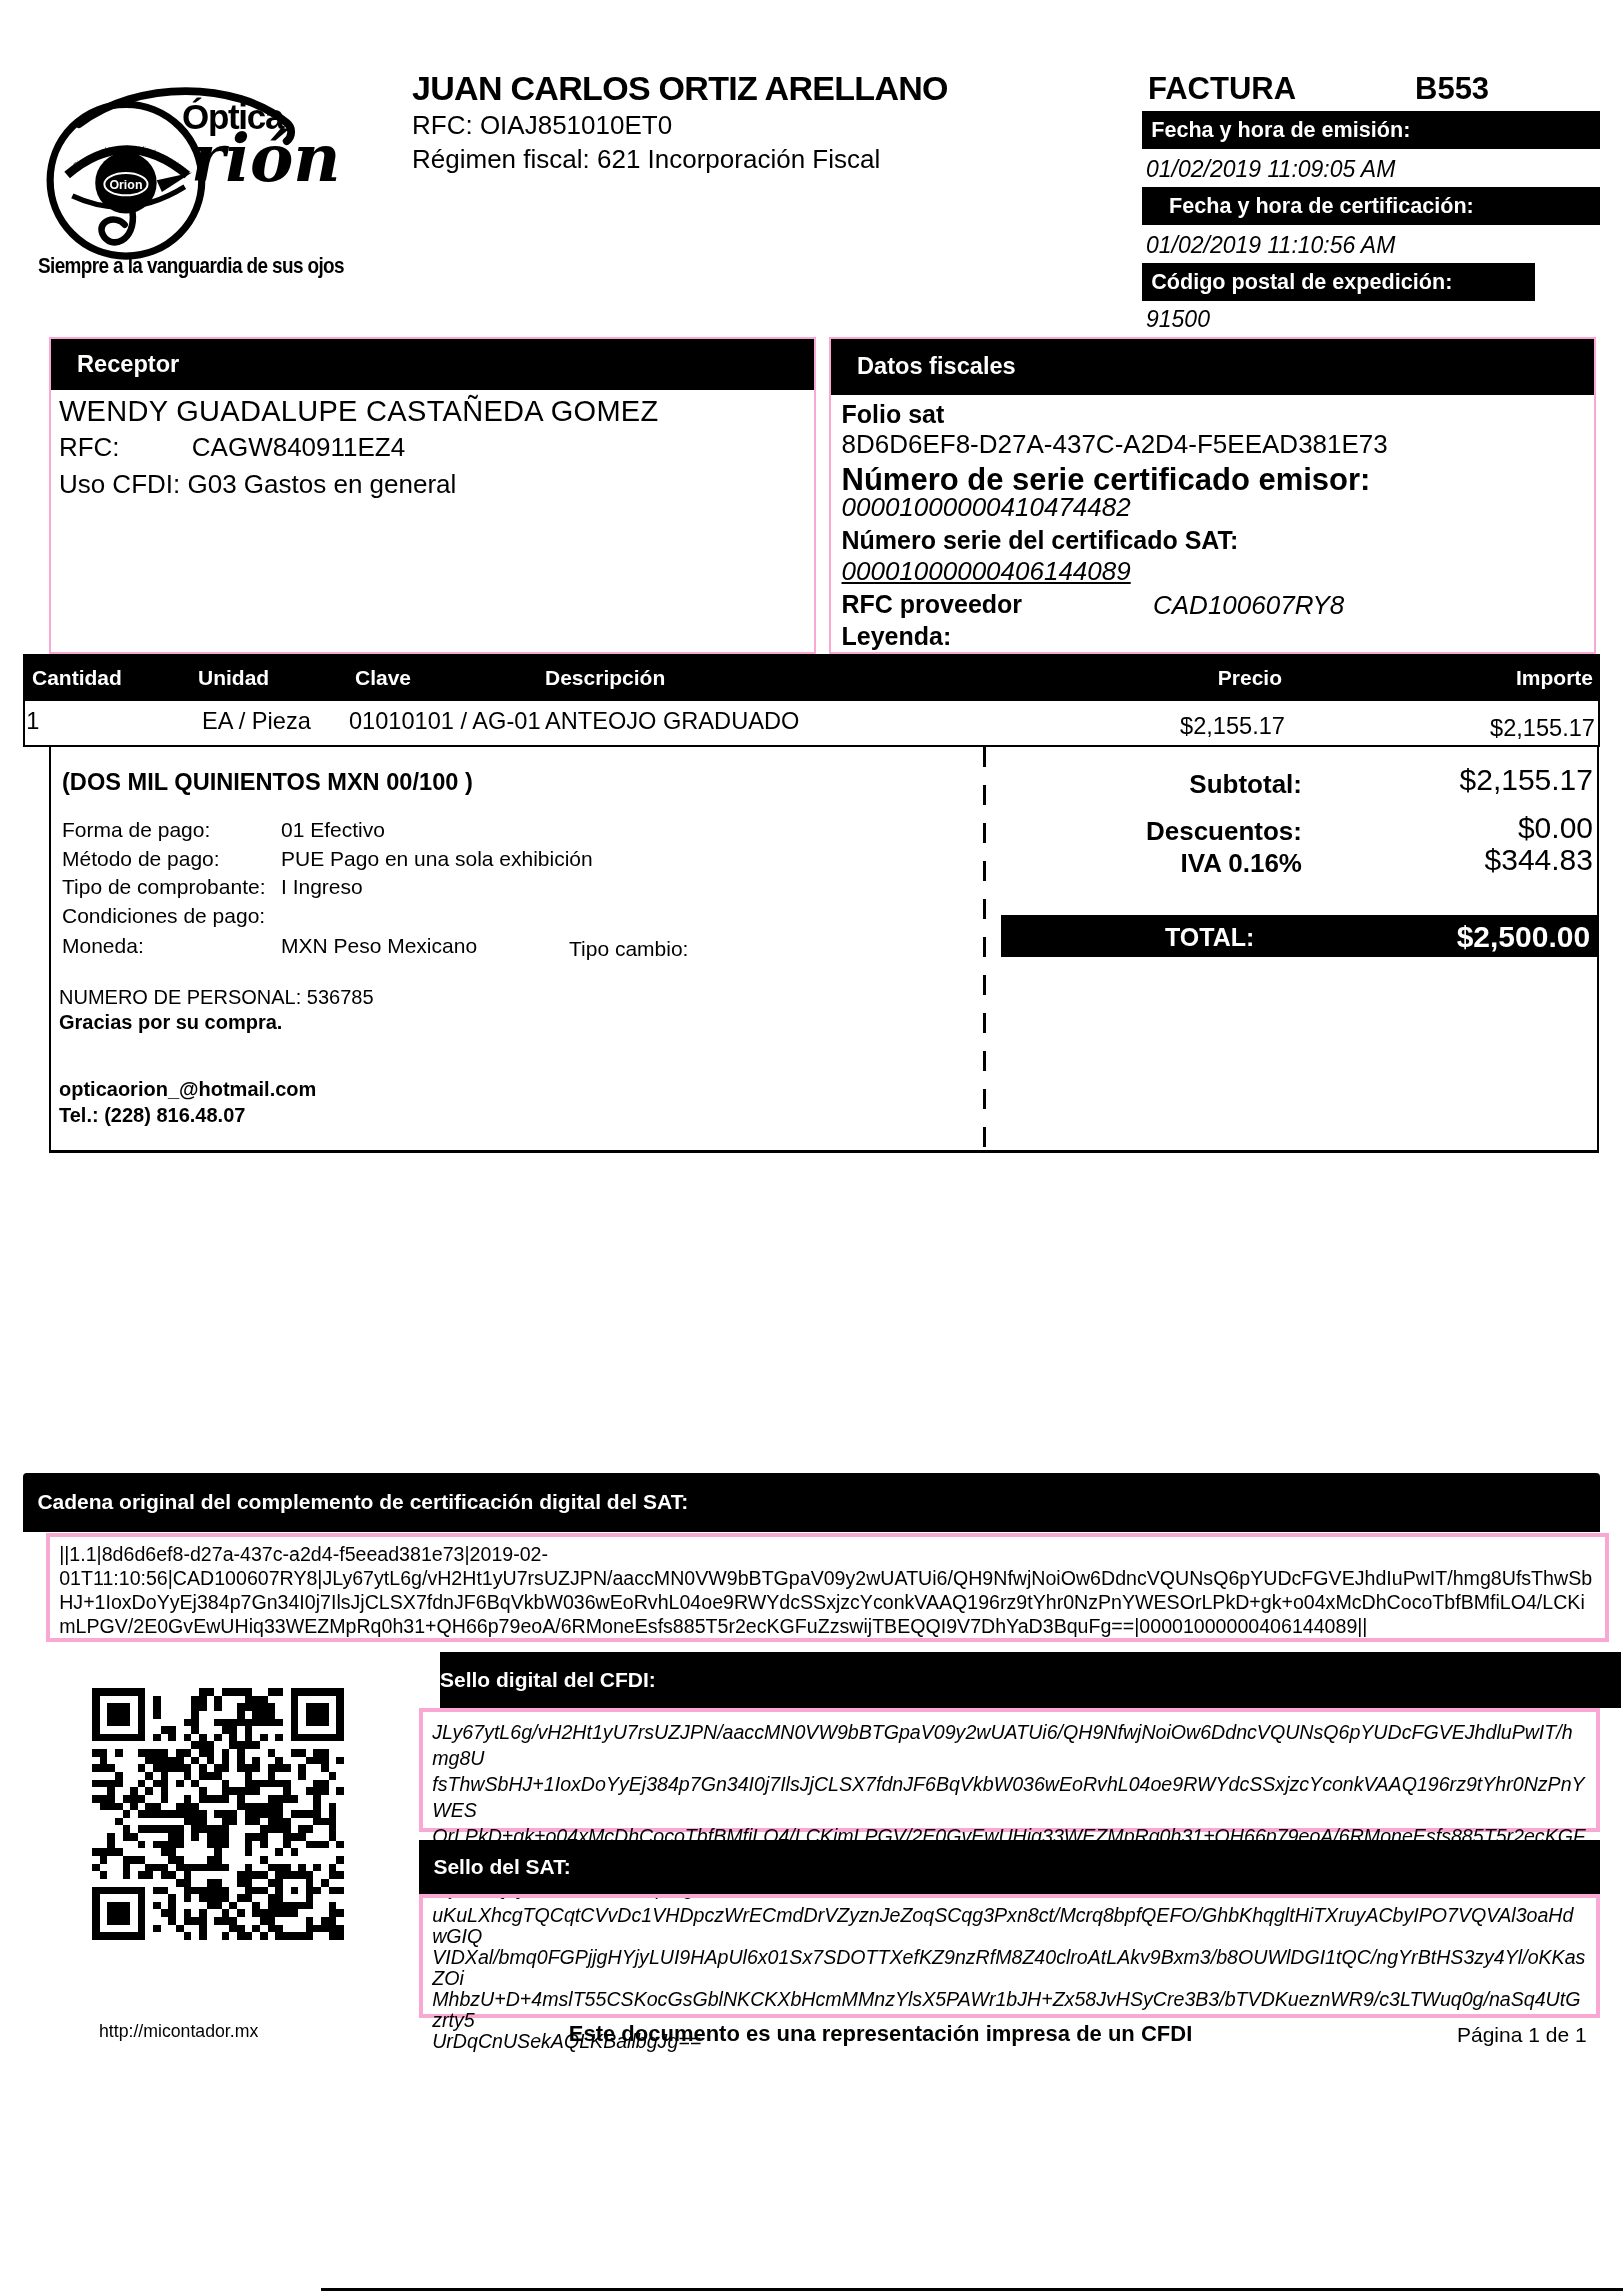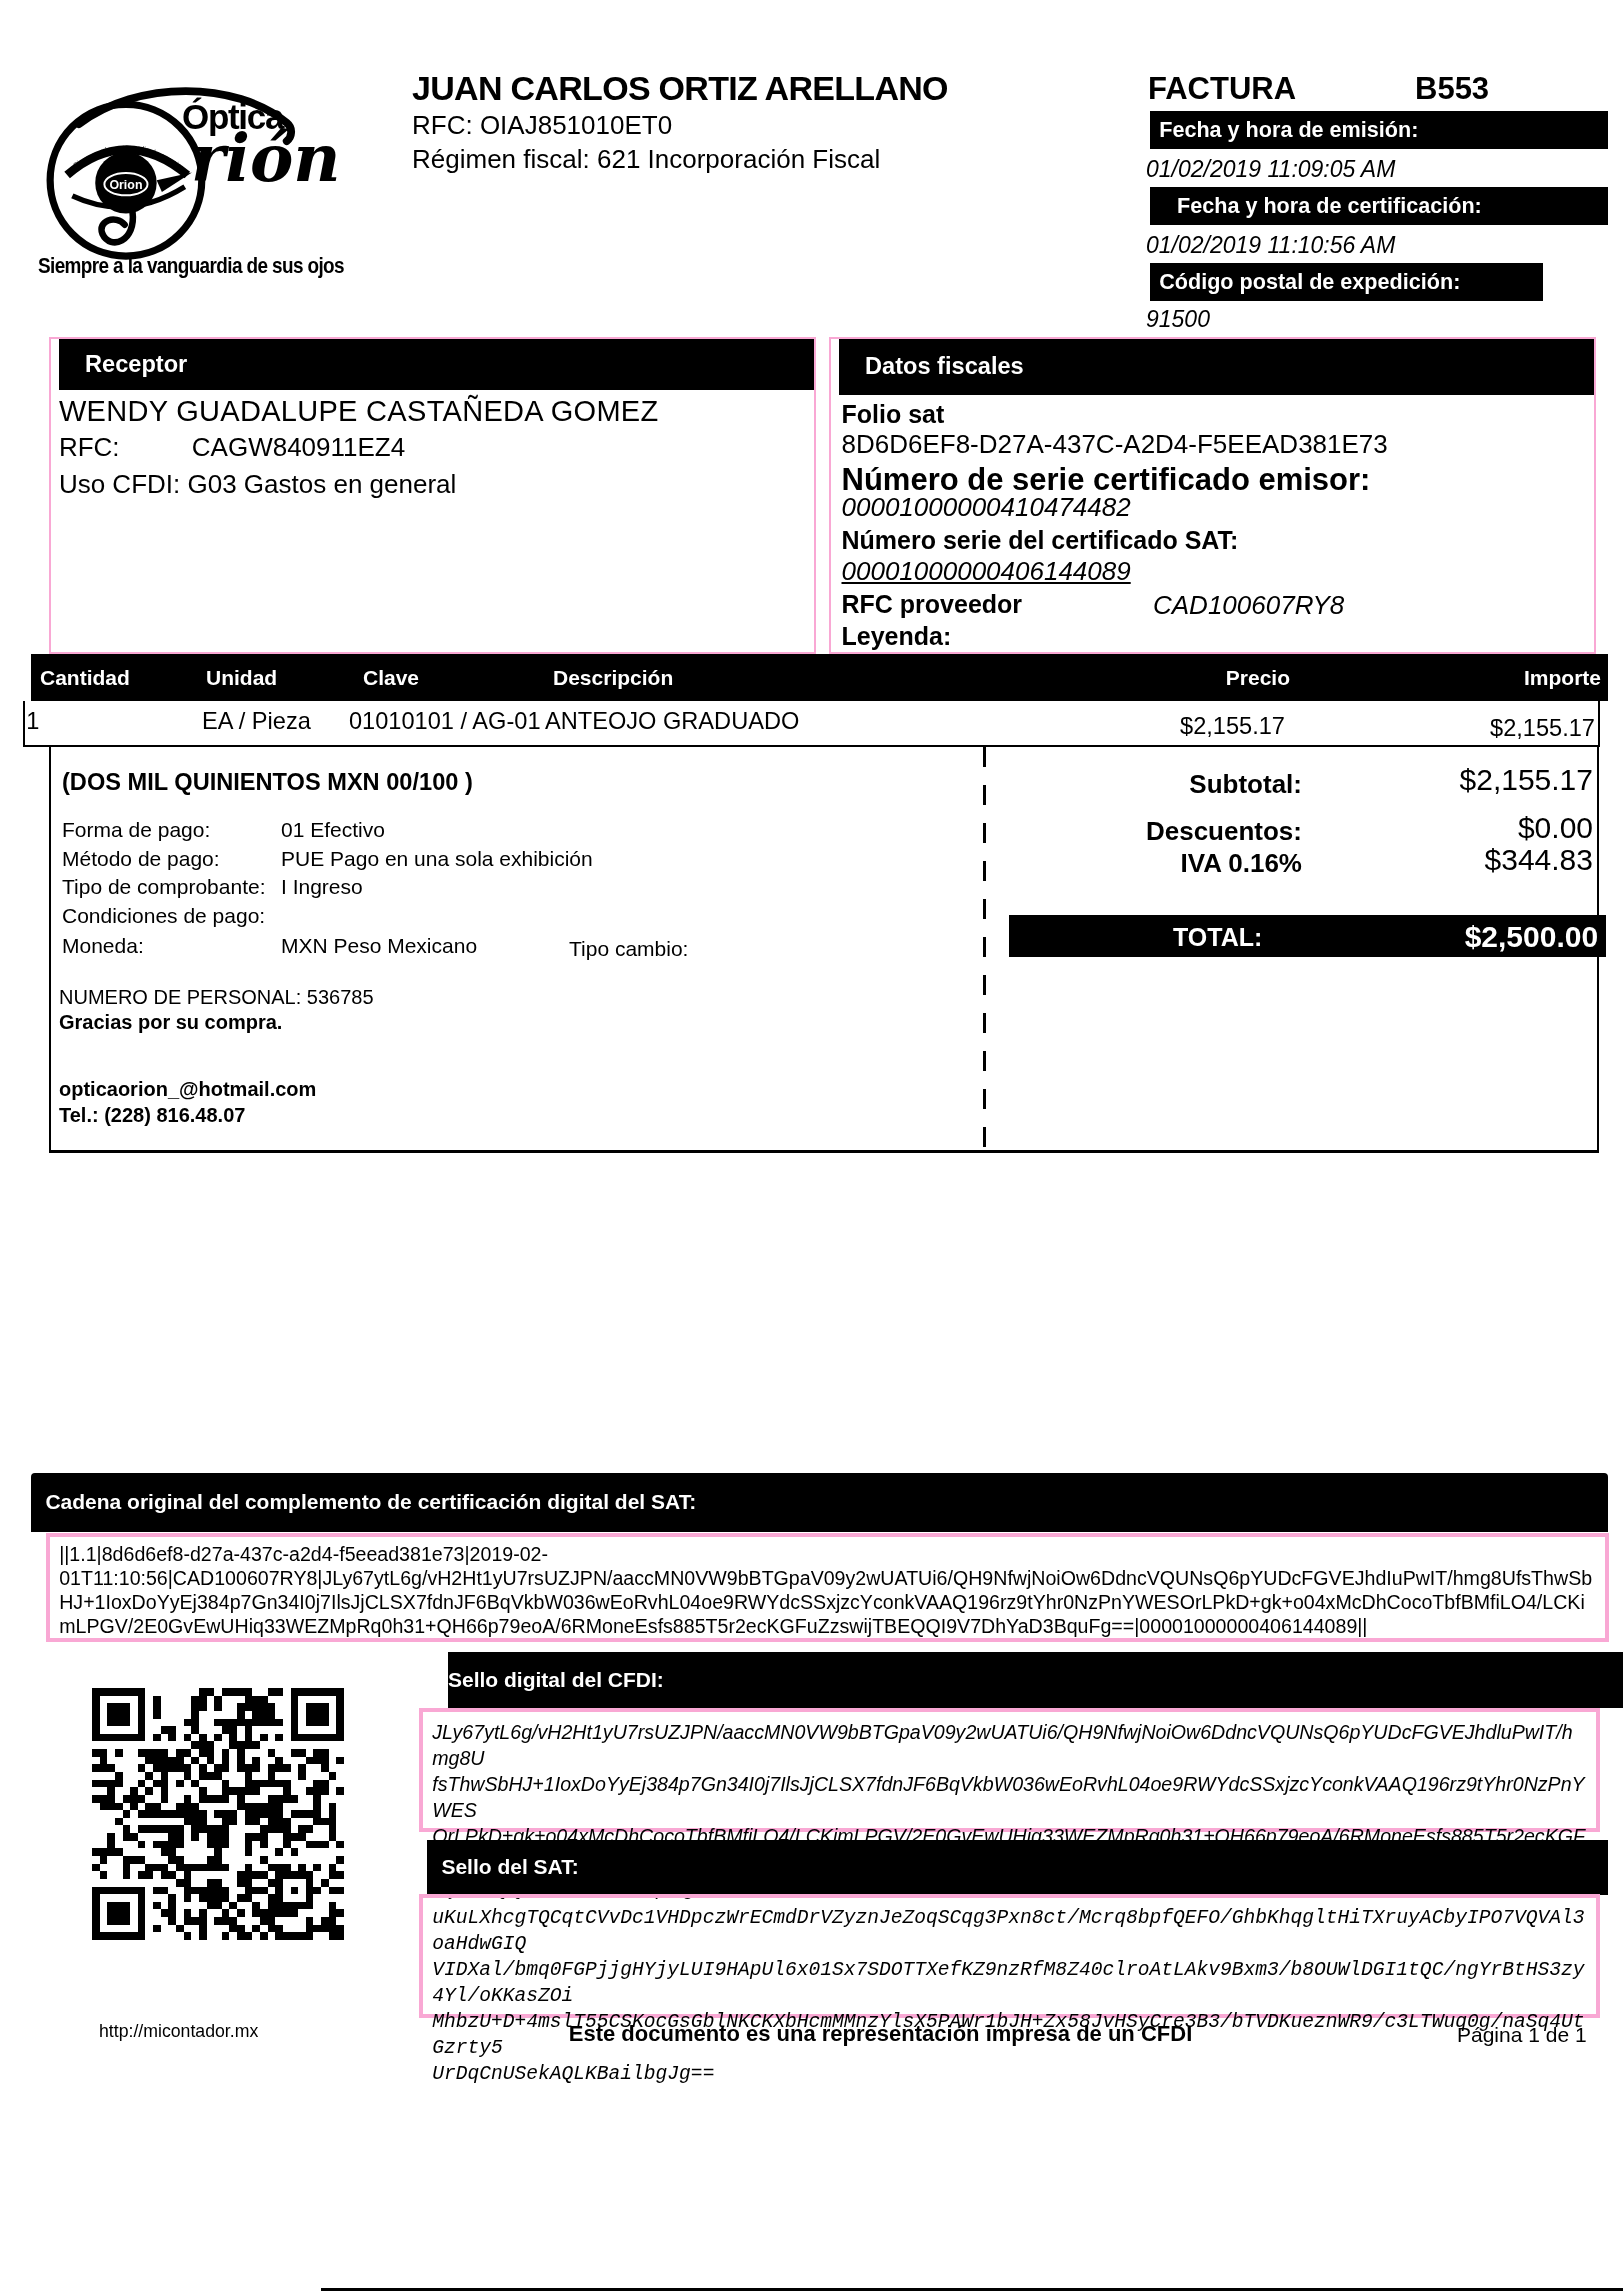--- a/index.html
+++ b/index.html
@@ -1,21 +1,21 @@
 <!DOCTYPE html>
 <html style="font-size:10.5px"><head>
 <meta charset="utf-8">
 <style>
   html,body{margin:0;padding:0;background:#e8e8e8;}
   .page{position:relative;width:1623px;height:2295px;background:#ffffff;
         font-family:"Liberation Sans",sans-serif;color:#000;overflow:hidden;}
   .abs{position:absolute;}
   .b{font-weight:bold;}
   .it{font-style:italic;}
-  .bar{background:#000;color:#fff;font-weight:bold;margin-left:8px;}
+  .bar{background:#000;color:#fff;font-weight:bold;}
   .box{border:4px solid #f9a8d4;box-sizing:border-box;}
   .rt{text-align:right;}
   .mono-wrap{word-break:break-all;}
   .dashedv{width:3.3px;background:repeating-linear-gradient(to bottom,#000 0 19.6px,transparent 19.6px 38px);}
   .script{font-family:"DejaVu Serif",serif;font-style:italic;font-weight:bold;}
   svg text{font-family:"Liberation Sans",sans-serif;}
 </style>
 </head>
 <body>
 
@@ -685,21 +685,21 @@
 
   <div class="abs bar" style="left:440px;top:1652px;width:1181px;height:56px;font-size:21px;line-height:55px;padding-left:0;box-sizing:border-box;">Sello digital del CFDI:</div>
   <div class="abs box it mono-wrap" style="left:419px;top:1708px;width:1181px;height:124px;padding:6.5px 9.2px;font-size:19.6px;line-height:26px;">
     <div>JLy67ytL6g/vH2Ht1yU7rsUZJPN/aaccMN0VW9bBTGpaV09y2wUATUi6/QH9NfwjNoiOw6DdncVQUNsQ6pYUDcFGVEJhdluPwIT/hmg8U</div>
     <div>fsThwSbHJ+1IoxDoYyEj384p7Gn34I0j7IlsJjCLSX7fdnJF6BqVkbW036wEoRvhL04oe9RWYdcSSxjzcYconkVAAQ196rz9tYhr0NzPnYWES</div>
     <div>OrLPkD+gk+o04xMcDhCocoTbfBMfiLO4/LCKimLPGV/2E0GvEwUHiq33WEZMpRq0h31+QH66p79eoA/6RMoneEsfs885T5r2ecKGFuZzs</div>
     <div>wijTBEQQI9V7DhYaD3BquFg==</div>
   </div>
 
   <div class="abs bar" style="left:419px;top:1840px;width:1181px;height:55px;font-size:21px;line-height:54px;padding-left:14.4px;box-sizing:border-box;">Sello del SAT:</div>
-  <div class="abs box it mono-wrap" style="left:419px;top:1894px;width:1181px;height:124px;padding:6.5px 9.2px;font-size:19.6px;line-height:26px;font-family:Liberation Mono, monospace;">
+  <div class="abs box it mono-wrap" style="left:419px;top:1894px;width:1181px;height:124px;padding:6.5px 9.2px;font-size:19.6px;line-height:21px;">
     <div>uKuLXhcgTQCqtCVvDc1VHDpczWrECmdDrVZyznJeZoqSCqg3Pxn8ct/Mcrq8bpfQEFO/GhbKhqgltHiTXruyACbyIPO7VQVAl3oaHdwGIQ</div>
     <div>VIDXal/bmq0FGPjjgHYjyLUI9HApUl6x01Sx7SDOTTXefKZ9nzRfM8Z40clroAtLAkv9Bxm3/b8OUWlDGI1tQC/ngYrBtHS3zy4Yl/oKKasZOi</div>
     <div>MhbzU+D+4mslT55CSKocGsGblNKCKXbHcmMMnzYlsX5PAWr1bJH+Zx58JvHSyCre3B3/bTVDKueznWR9/c3LTWuq0g/naSq4UtGzrty5</div>
     <div>UrDqCnUSekAQLKBailbgJg==</div>
   </div>
 
   <div class="abs" style="left:99px;top:2021px;font-size:17.7px;">http://micontador.mx</div>
   <div class="abs b" style="left:406px;top:2021px;width:949px;text-align:center;font-size:22px;">Este documento es una representación impresa de un CFDI</div>
   <div class="abs" style="left:1457px;top:2023px;font-size:21px;">Página 1 de 1</div>
 

